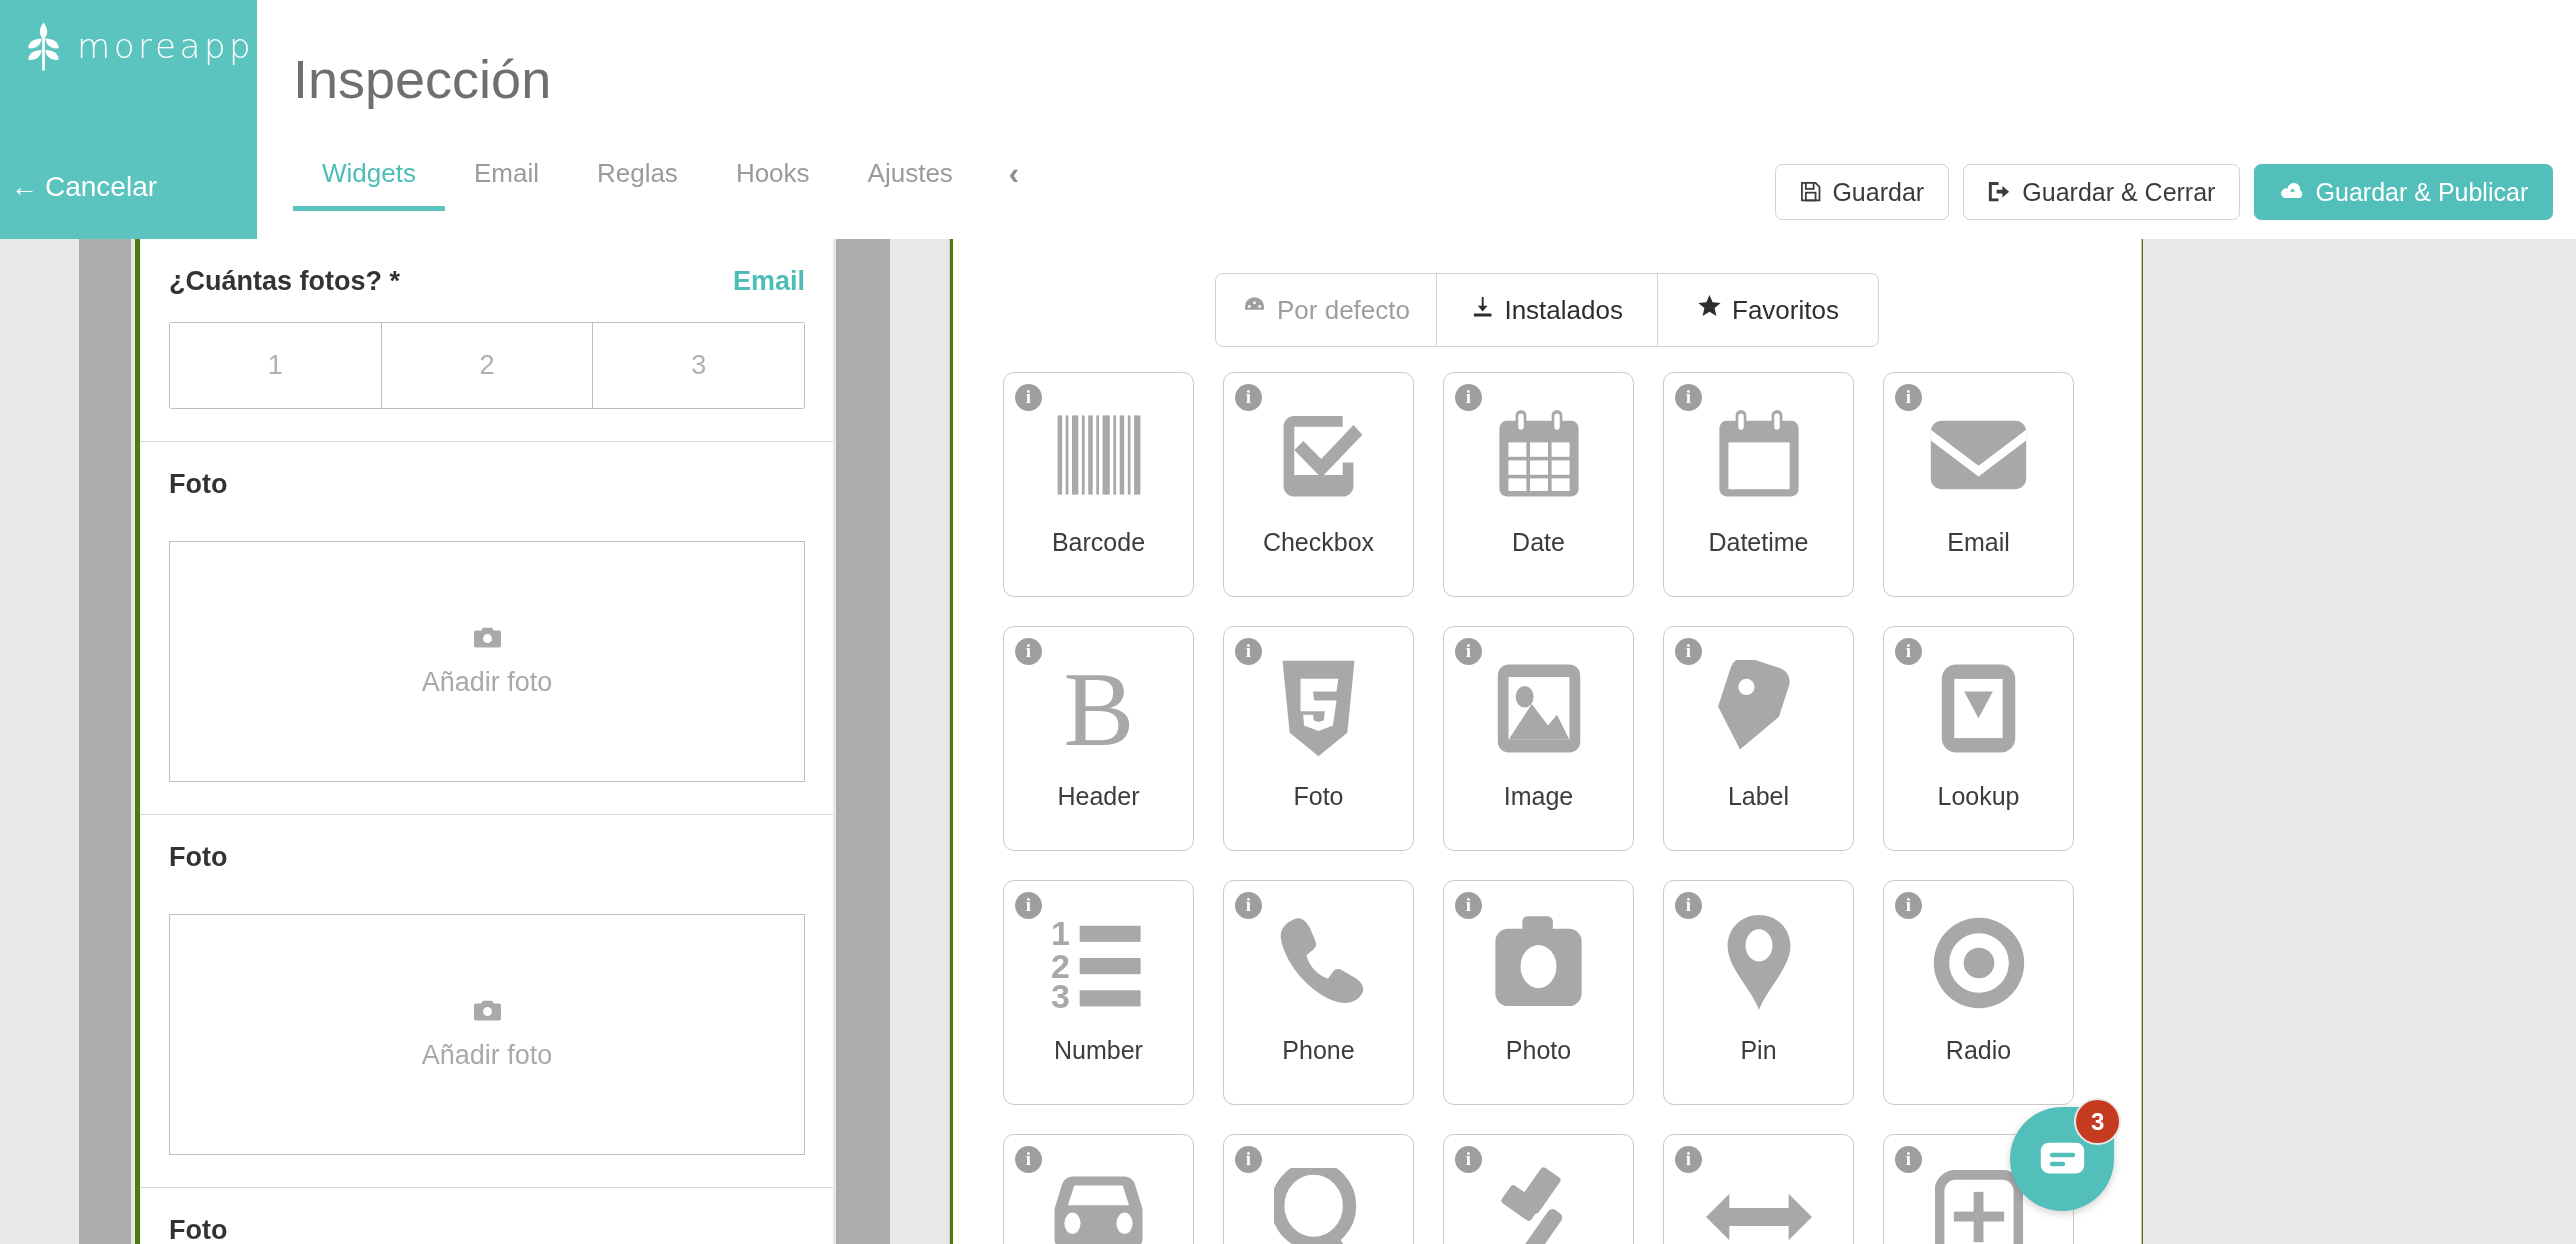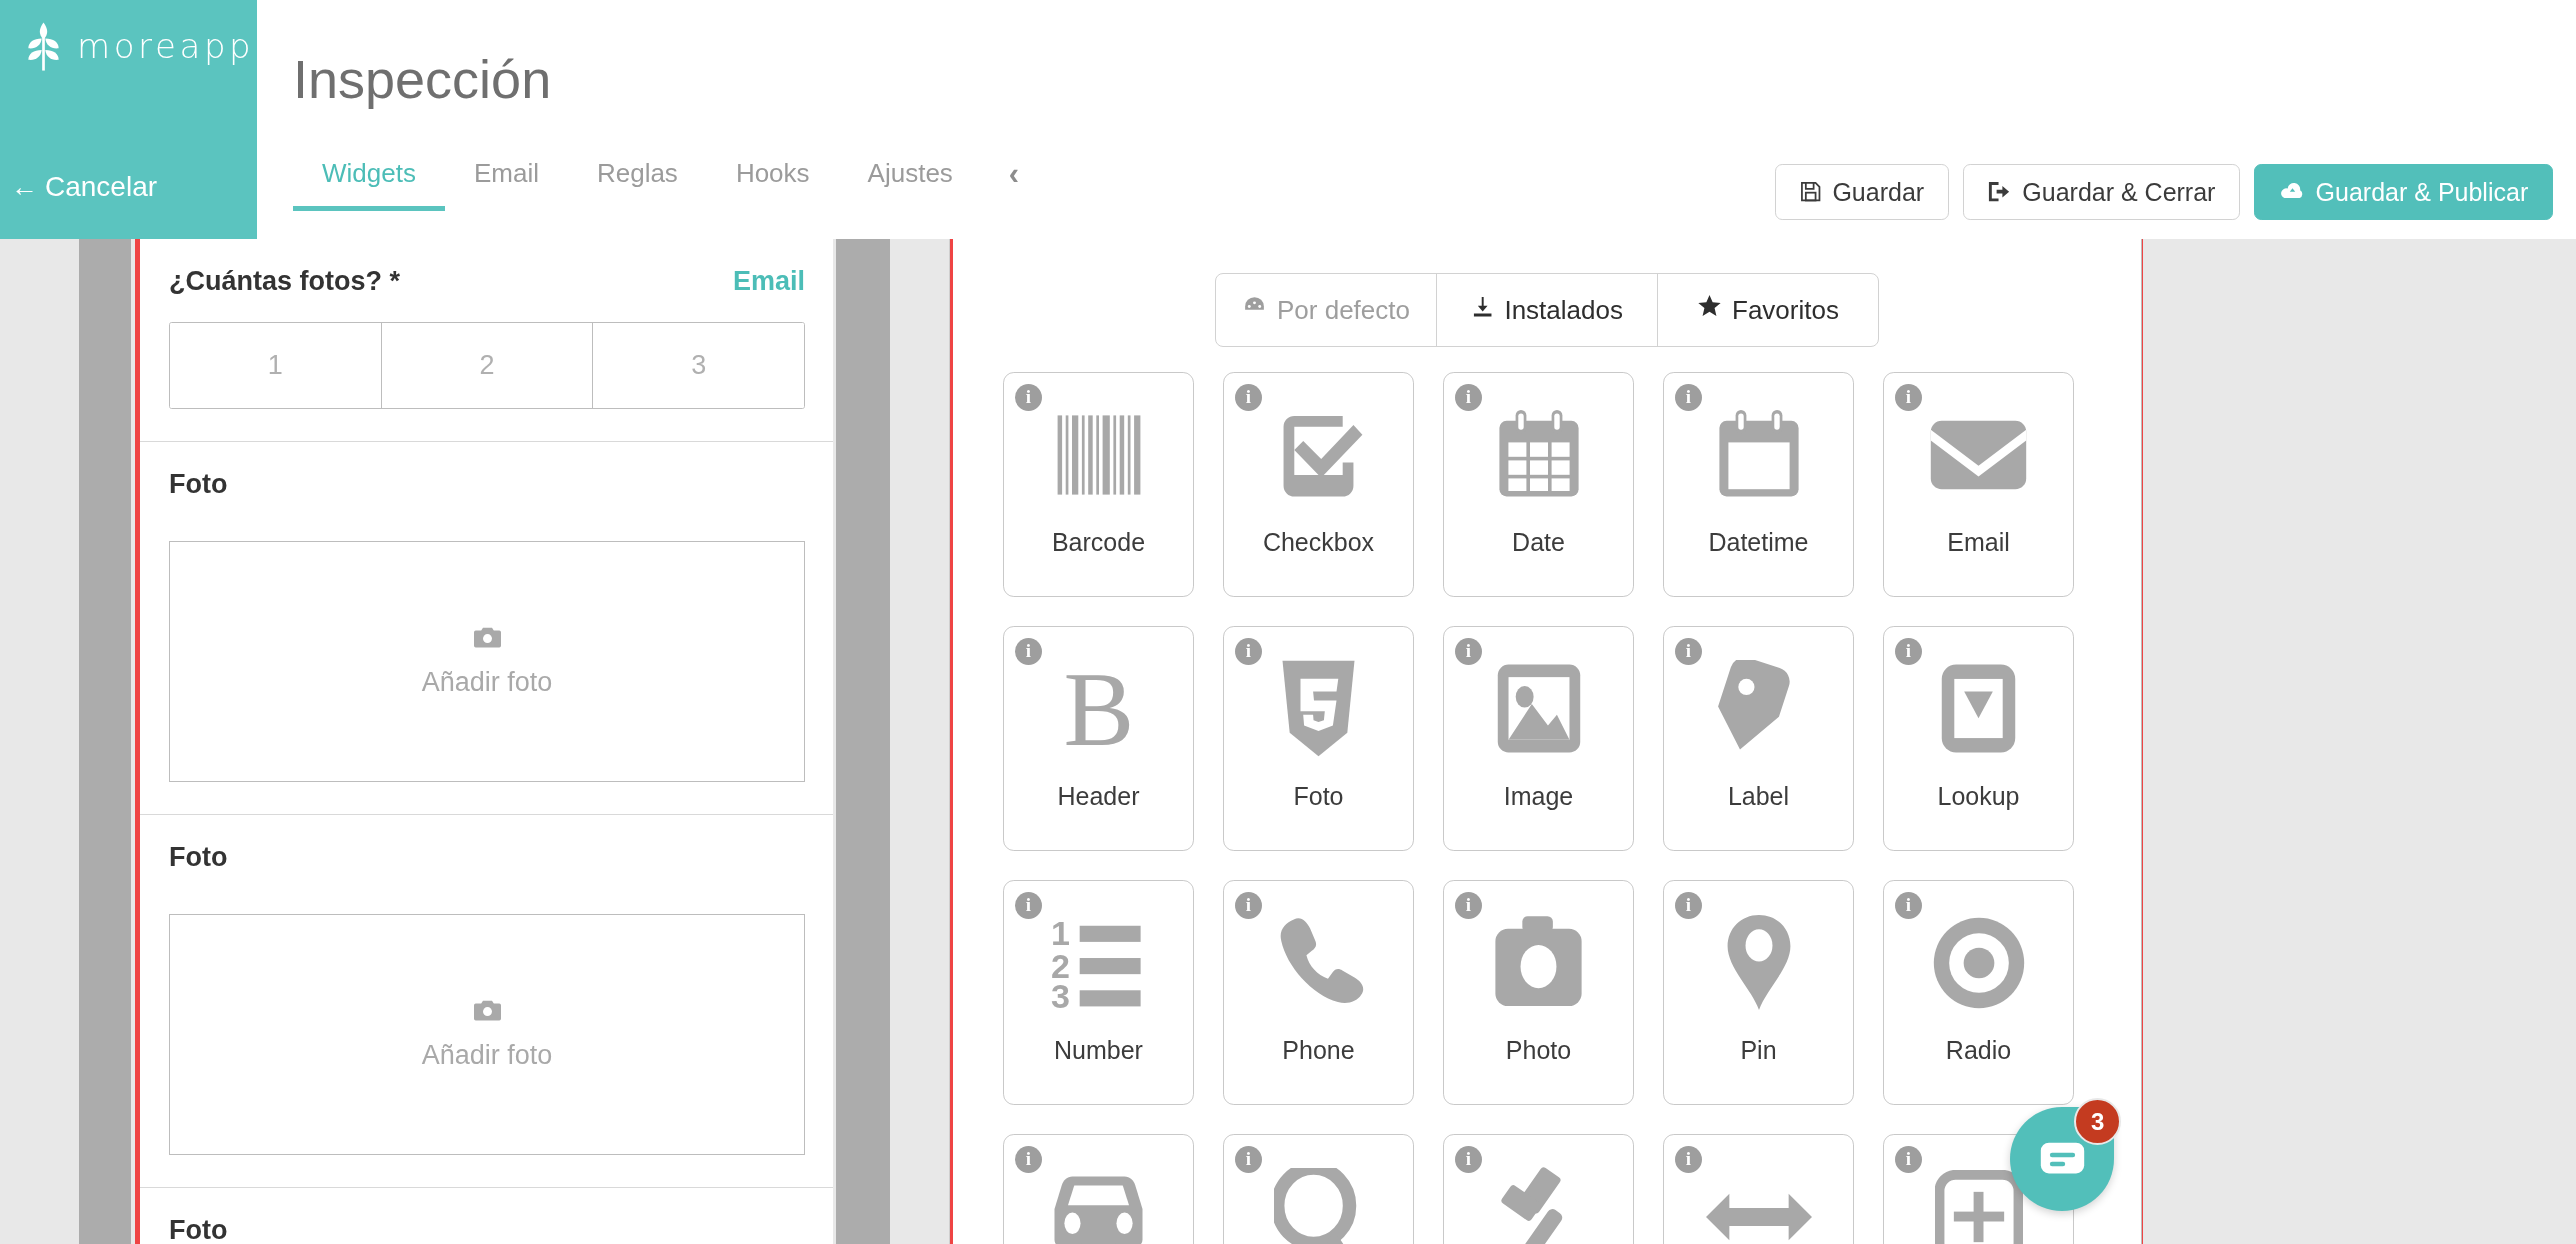--- a/index.html
+++ b/index.html
@@ -61,21 +61,21 @@
   #actions { position:absolute; right:23.4px; top:164px; display:flex; gap:14.4px; }
   .btn {
     display:flex; align-items:center; gap:10px;
     font-size:25px; padding:12.6px 23.4px; border-radius:7.2px; cursor:pointer; white-space:nowrap;
   }
   .btn-light { background:#ffffff; border:0.9px solid #d2d2d2; color:#3b3b3b; }
   .btn-primary { background:#52bfba; border:0.9px solid #52bfba; color:#ffffff; }
   .btn svg { display:block; }
 
   
-  #body { position:absolute; left:0; top:239px; width:2152px; height:1006px; background:#ef4444; }
+  #body { position:absolute; left:0; top:239px; width:2152px; height:1006px; background:#4d7c0f; }
 
   
   #scroll-left-track {
     position:absolute; left:0; top:0; width:135px; height:1006px; background:#e8e8e8;
   }
   #scroll-left-thumb {
     position:absolute; left:79px; top:0; width:52px; height:1006px; background:#acacac;
   }
 
   

